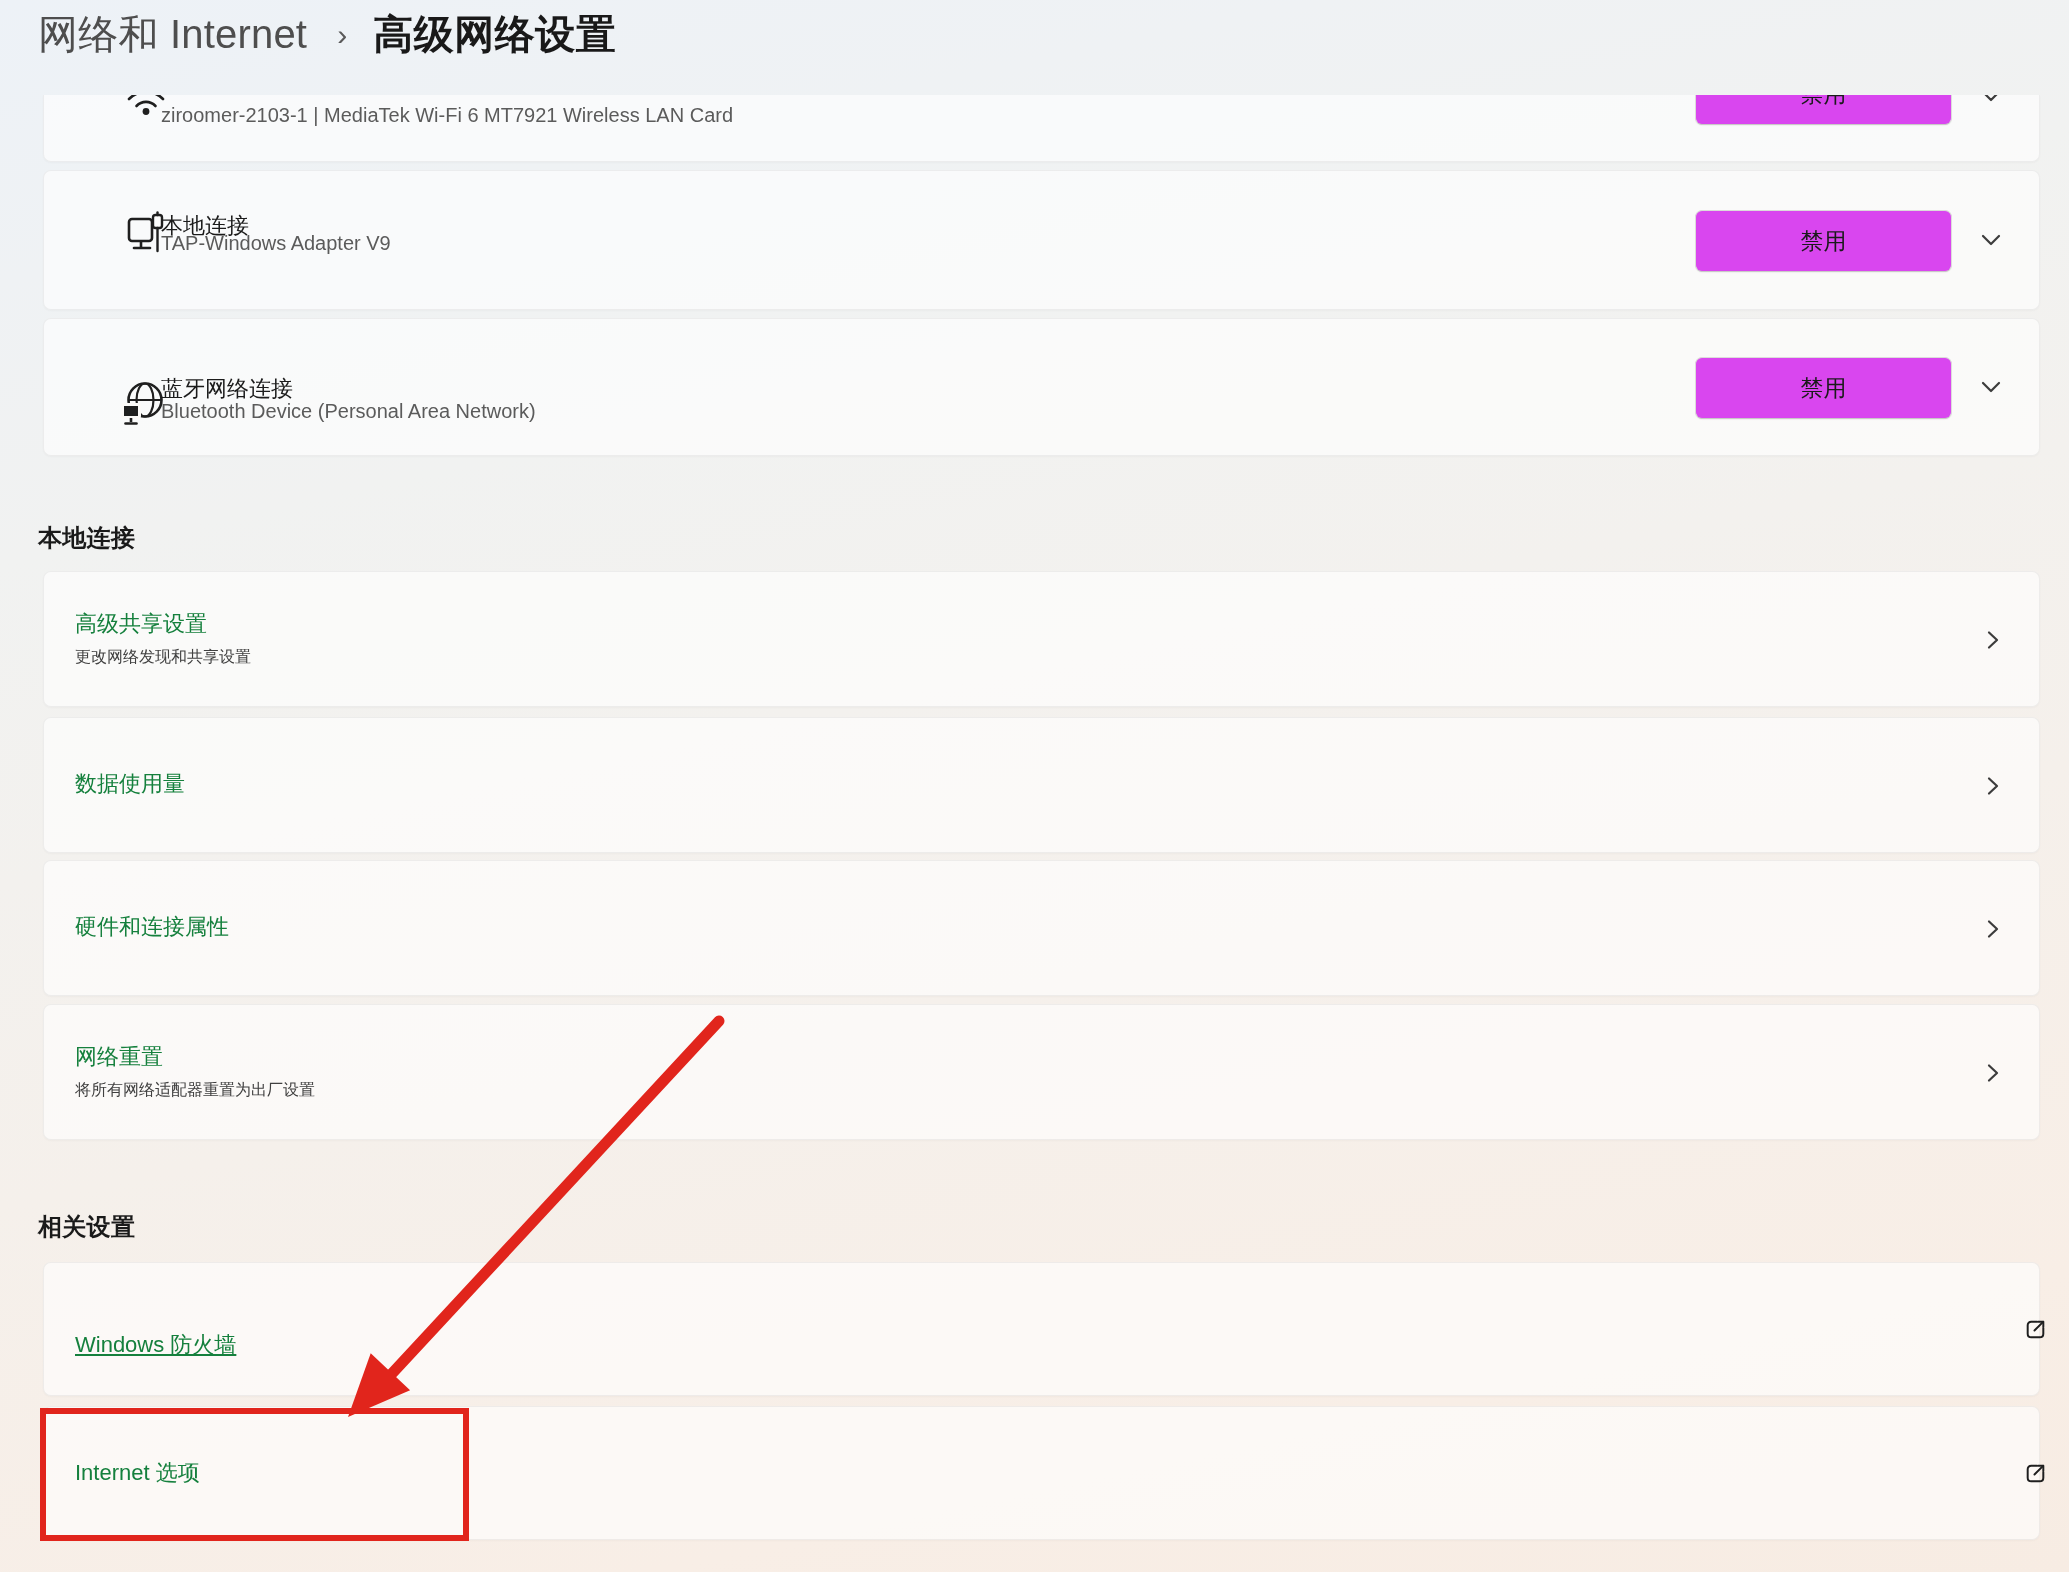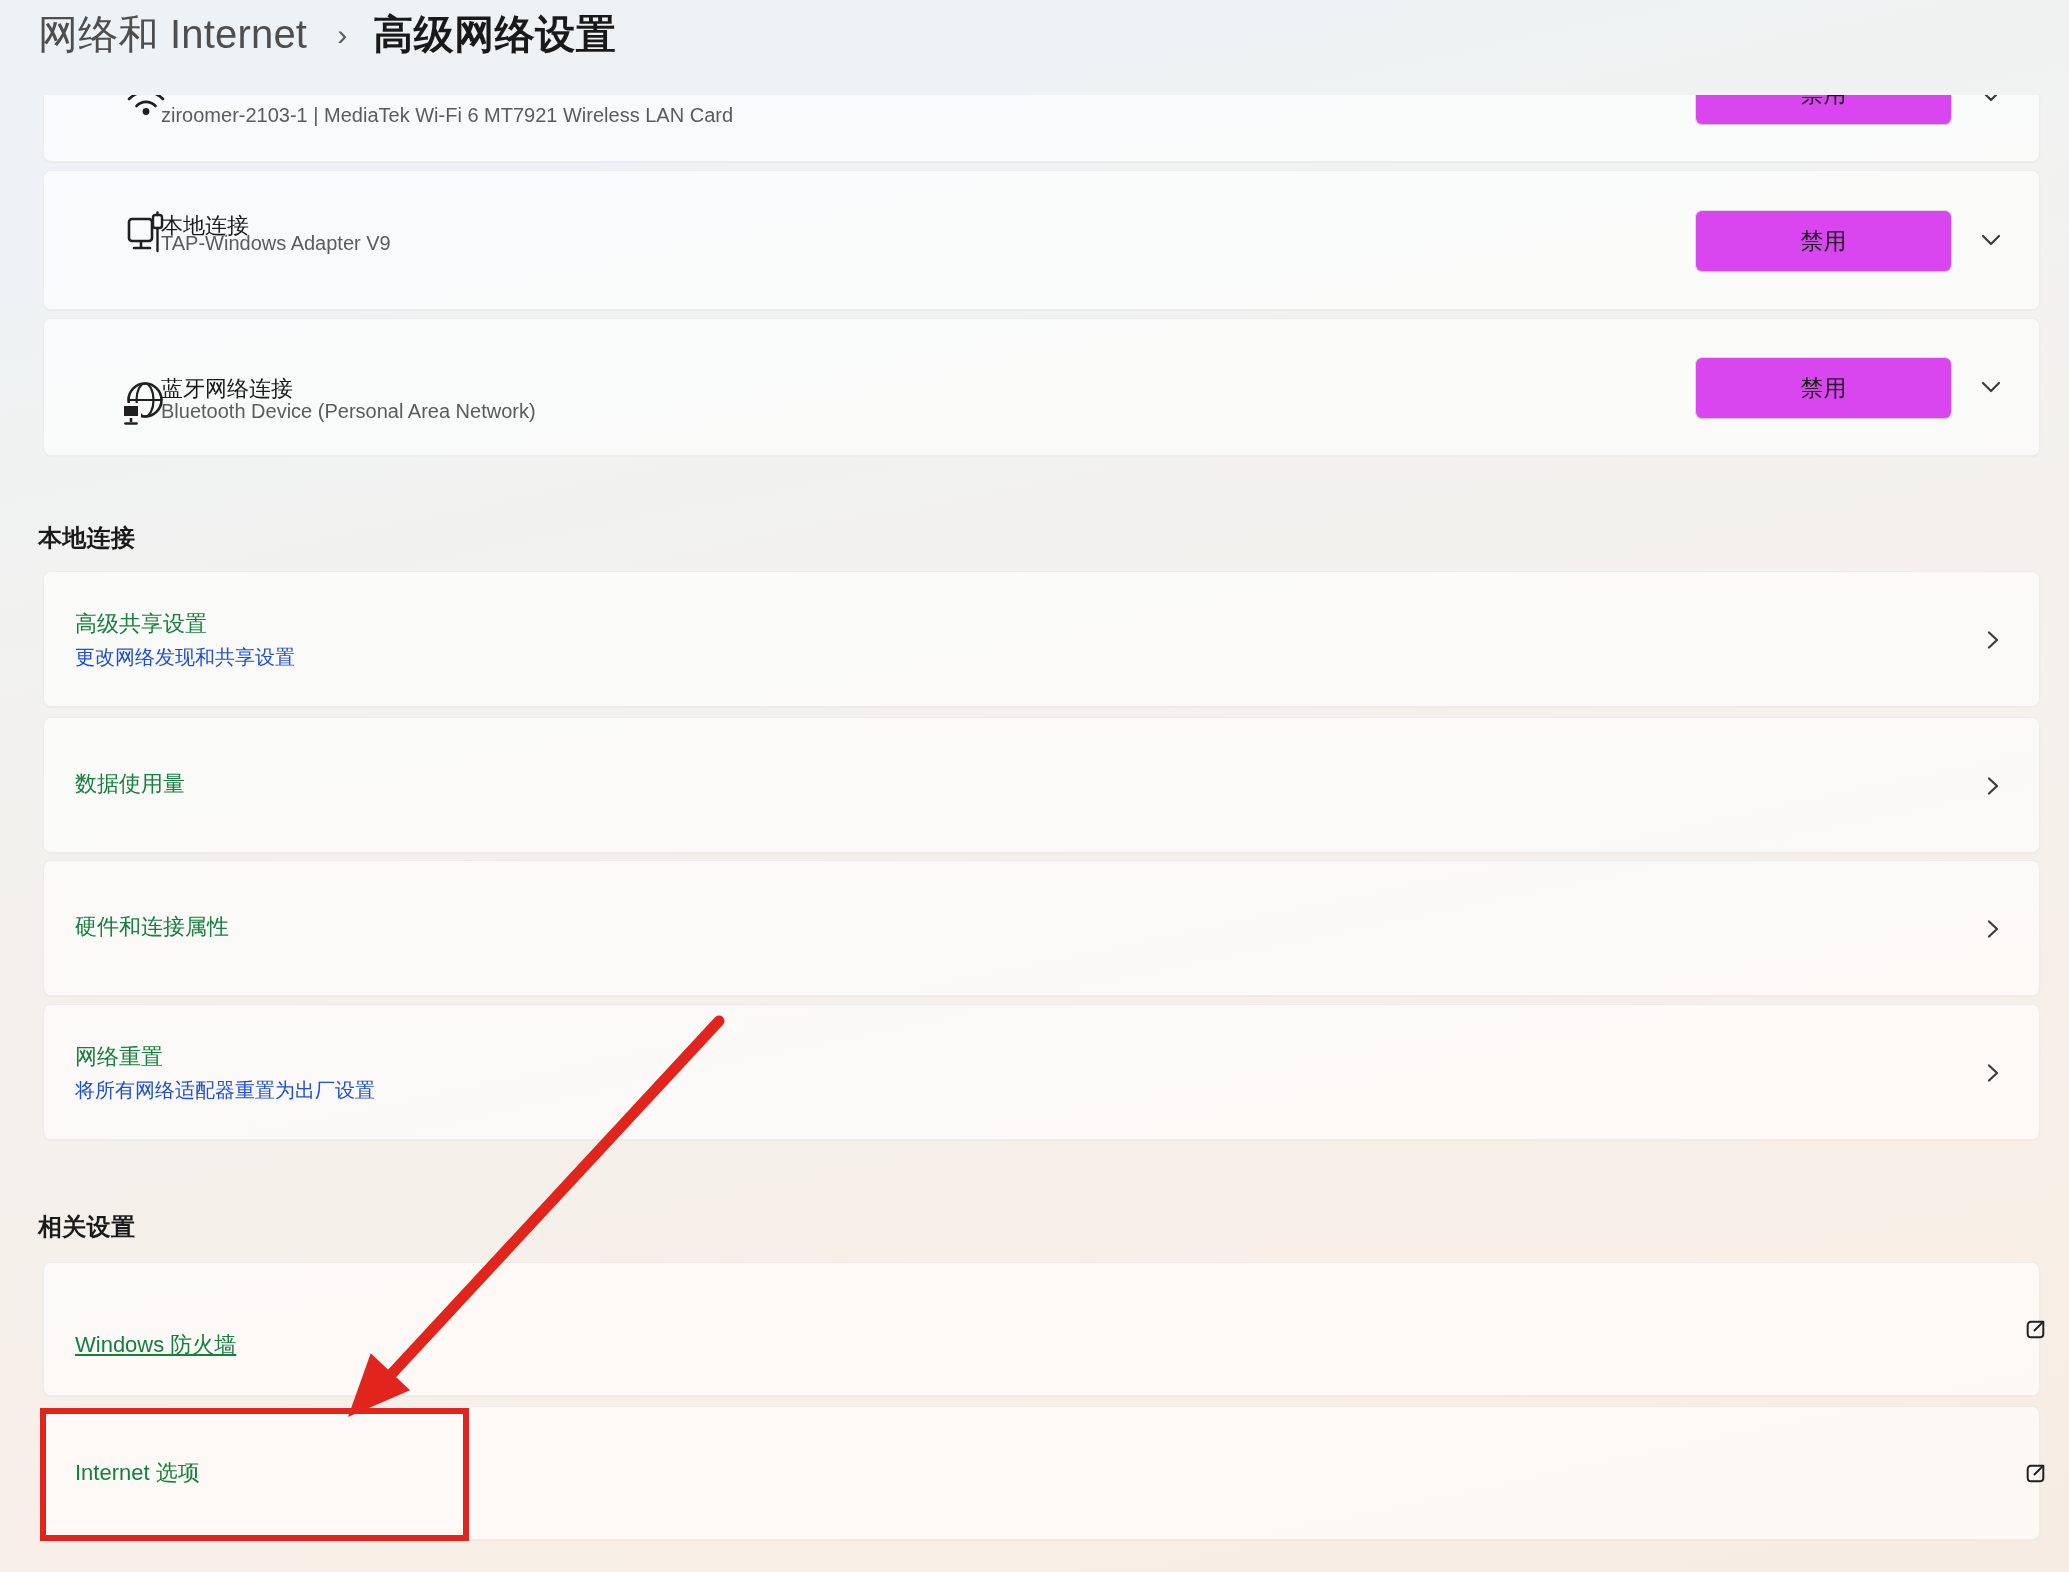--- a/index.html
+++ b/index.html
@@ -38,21 +38,21 @@
     border-radius:7px;box-sizing:border-box;
     display:flex;align-items:center;justify-content:center;
     font-size:23px;color:#1a1a1a;cursor:pointer;
     box-shadow:0 1px 1px rgba(0,0,0,0.04);
   }
   .chev-down{position:absolute;left:1933px;width:28px;height:22px;display:flex;align-items:center;justify-content:center;cursor:pointer;}
   .chev-right{position:absolute;left:1936px;width:26px;height:26px;display:flex;align-items:center;justify-content:center;}
   .ext-icon{position:absolute;left:1979px;width:25px;height:25px;}
 
   .item-title{position:absolute;left:31px;font-size:22px;color:#15803d;line-height:28px;}
-  .item-sub{position:absolute;left:31px;font-size:20px;color:#1d4ed8;line-height:26px;}
+  .item-sub{position:absolute;left:31px;font-size:16px;color:#404040;line-height:26px;}
 
   .section-header{position:absolute;left:38px;font-size:24px;color:#1a1a1a;font-weight:600;letter-spacing:0.3px;}
 
   
   .red-box{
     position:absolute;left:40px;top:1408px;width:429px;height:133px;
     border:6px solid #e1251c;box-sizing:border-box;z-index:30;pointer-events:none;
   }
   .arrow-overlay{position:absolute;left:0;top:0;width:2069px;height:1572px;z-index:29;pointer-events:none;}
 </style>

